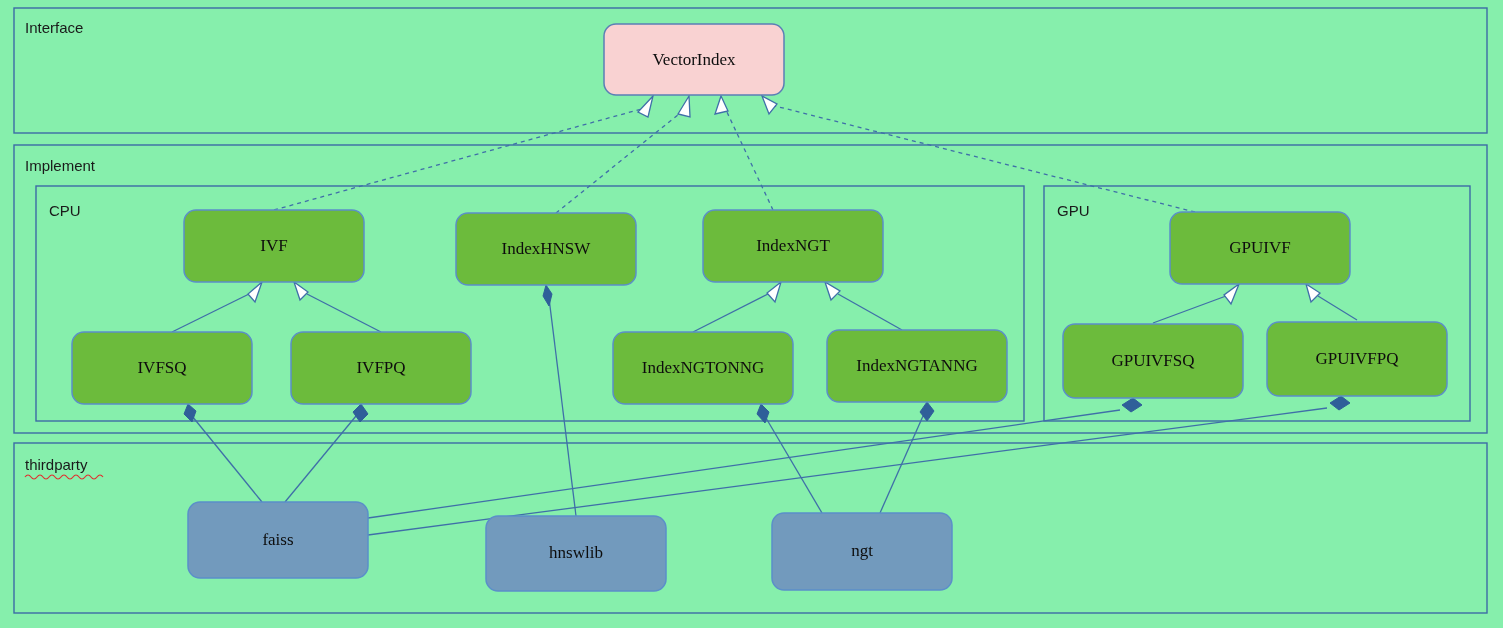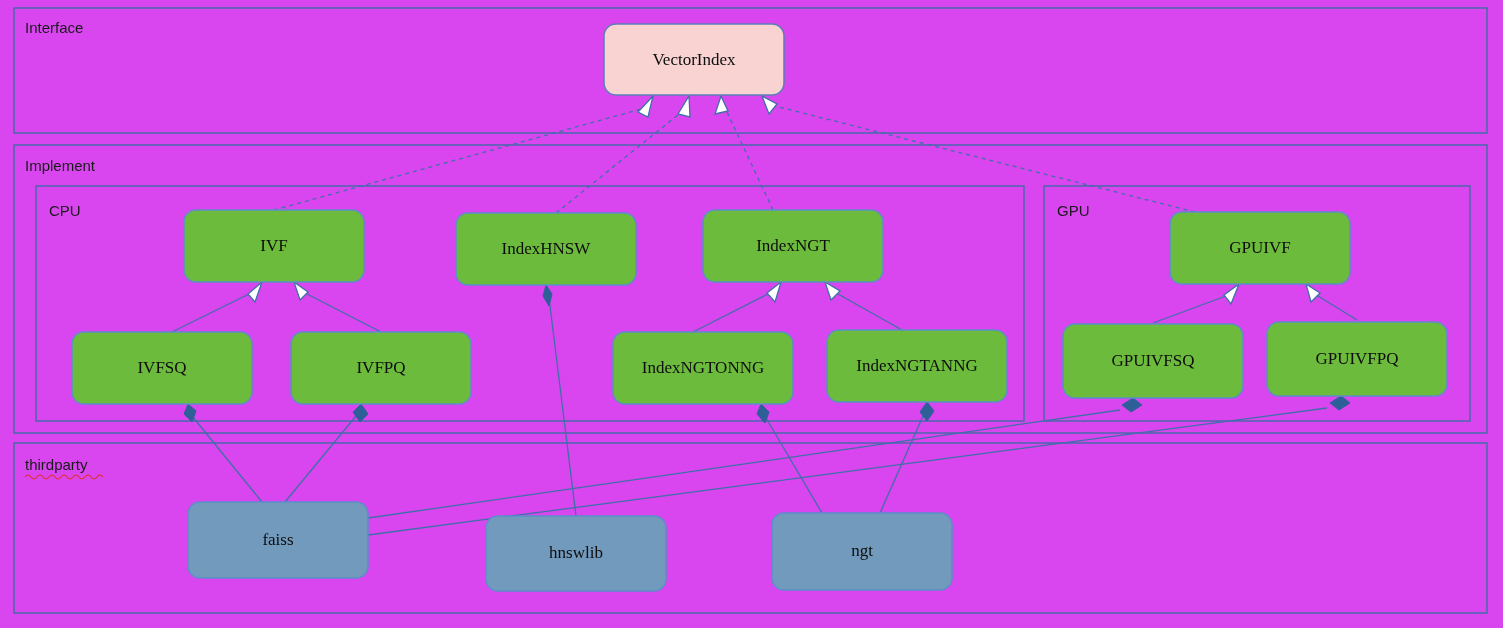--- a/index.html
+++ b/index.html
@@ -8,21 +8,21 @@
     padding: 0;
     background: #ffffff;
   }
   body {
     font-family: "Liberation Sans", sans-serif;
   }
   #diagram-root {
     position: relative;
     width: 1503px;
     height: 628px;
-    background: #d946ef;
+    background: #86efac;
     overflow: hidden;
   }
   svg.canvas {
     position: absolute;
     top: 0;
     left: 0;
     width: 1503px;
     height: 628px;
     display: block;
   }

